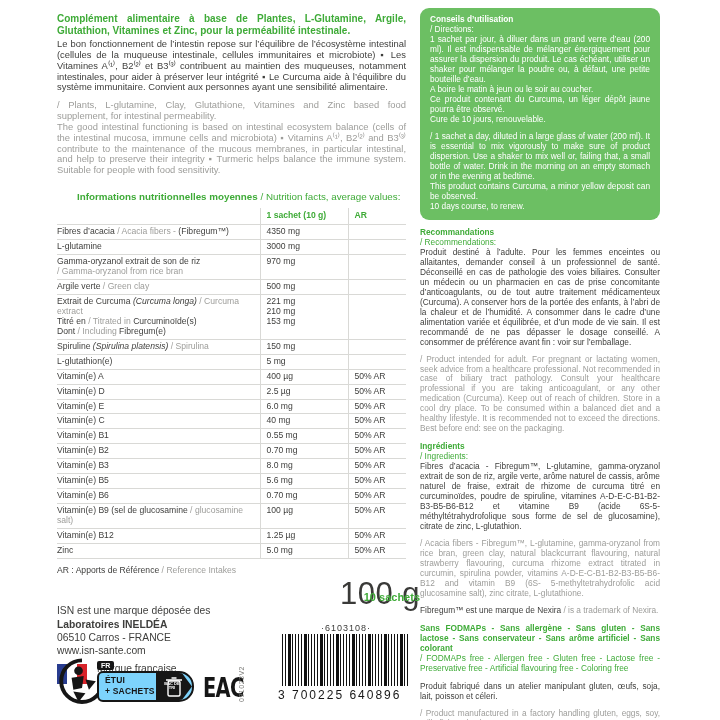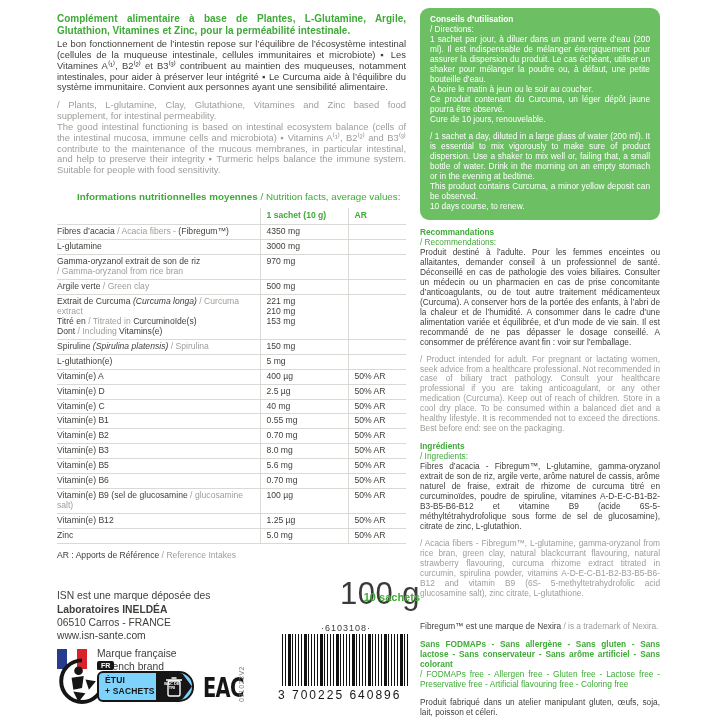--- a/index.html
+++ b/index.html
@@ -71,21 +71,21 @@
   .right-col { position:absolute; left:420px; top:8px; width:240px; font-size:8.3px; line-height:1.2; }
   .dir-box { background:#6cbf63; color:#fff; border-radius:9px; padding:7px 10px 8px 10px; text-align:justify; }
   .dir-box .title { font-weight:bold; }
   .dir-box p { margin:0; }
   .dir-box p.gap { margin-top:8px; }
   .sec { margin-top:8px; }
   .sec-title { color:#3fab38; font-weight:bold; }
   .sec-sub { color:#3fab38; }
   .fr-text { color:#3e3e3c; text-align:justify; }
   .en-text { color:#9d9d9a; text-align:justify; margin-top:7px; }
-  .tm-line { margin-top:24px; }
+  .tm-line { margin-top:8px; }
   .tm-line .tfr { color:#3e3e3c; }
   .tm-line .ten { color:#9d9d9a; }
   .claims { margin-top:8px; }
   .claims .cfr { color:#3fab38; font-weight:bold; text-align:justify; }
   .claims .cen { color:#3fab38; text-align:justify; }
 </style>
 </head>
 <body>
 
 <div class="page">
@@ -144,21 +144,21 @@
             </td>
             <td class="val">
               <div>500 mg</div>
             </td>
             <td class="arc"></td>
           </tr>
           <tr>
             <td class="lbl">
               <div><span class="s-fr">Extrait de Curcuma </span><span class="s-fri">(Curcuma longa)</span><span class="s-en"> / Curcuma extract</span></div>
               <div><span class="s-fr">Titré en</span><span class="s-en"> / Titrated in </span><span class="s-fr">Curcuminoïde(s)</span></div>
-              <div><span class="s-fr">Dont</span><span class="s-en"> / Including </span><span class="s-fr">Vitamins(e)</span></div>
+              <div><span class="s-fr">Dont</span><span class="s-en"> / Including </span><span class="s-fr">Fibregum(e)</span></div>
             </td>
             <td class="val">
               <div>221 mg</div>
               <div>210 mg</div>
               <div>153 mg</div>
             </td>
             <td class="arc"></td>
           </tr>
           <tr>
             <td class="lbl">
@@ -186,20 +186,29 @@
               <div>400 µg</div>
             </td>
             <td class="arc">50% AR</td>
           </tr>
           <tr>
             <td class="lbl">
               <div><span class="s-fr">Vitamin(e) D</span></div>
             </td>
             <td class="val">
               <div>2.5 µg</div>
+            </td>
+            <td class="arc">50% AR</td>
+          </tr>
+          <tr>
+            <td class="lbl">
+              <div><span class="s-fr">Vitamin(e) E</span></div>
+            </td>
+            <td class="val">
+              <div>6.0 mg</div>
             </td>
             <td class="arc">50% AR</td>
           </tr>
           <tr>
             <td class="lbl">
               <div><span class="s-fr">Vitamin(e) C</span></div>
             </td>
             <td class="val">
               <div>40 mg</div>
             </td>

